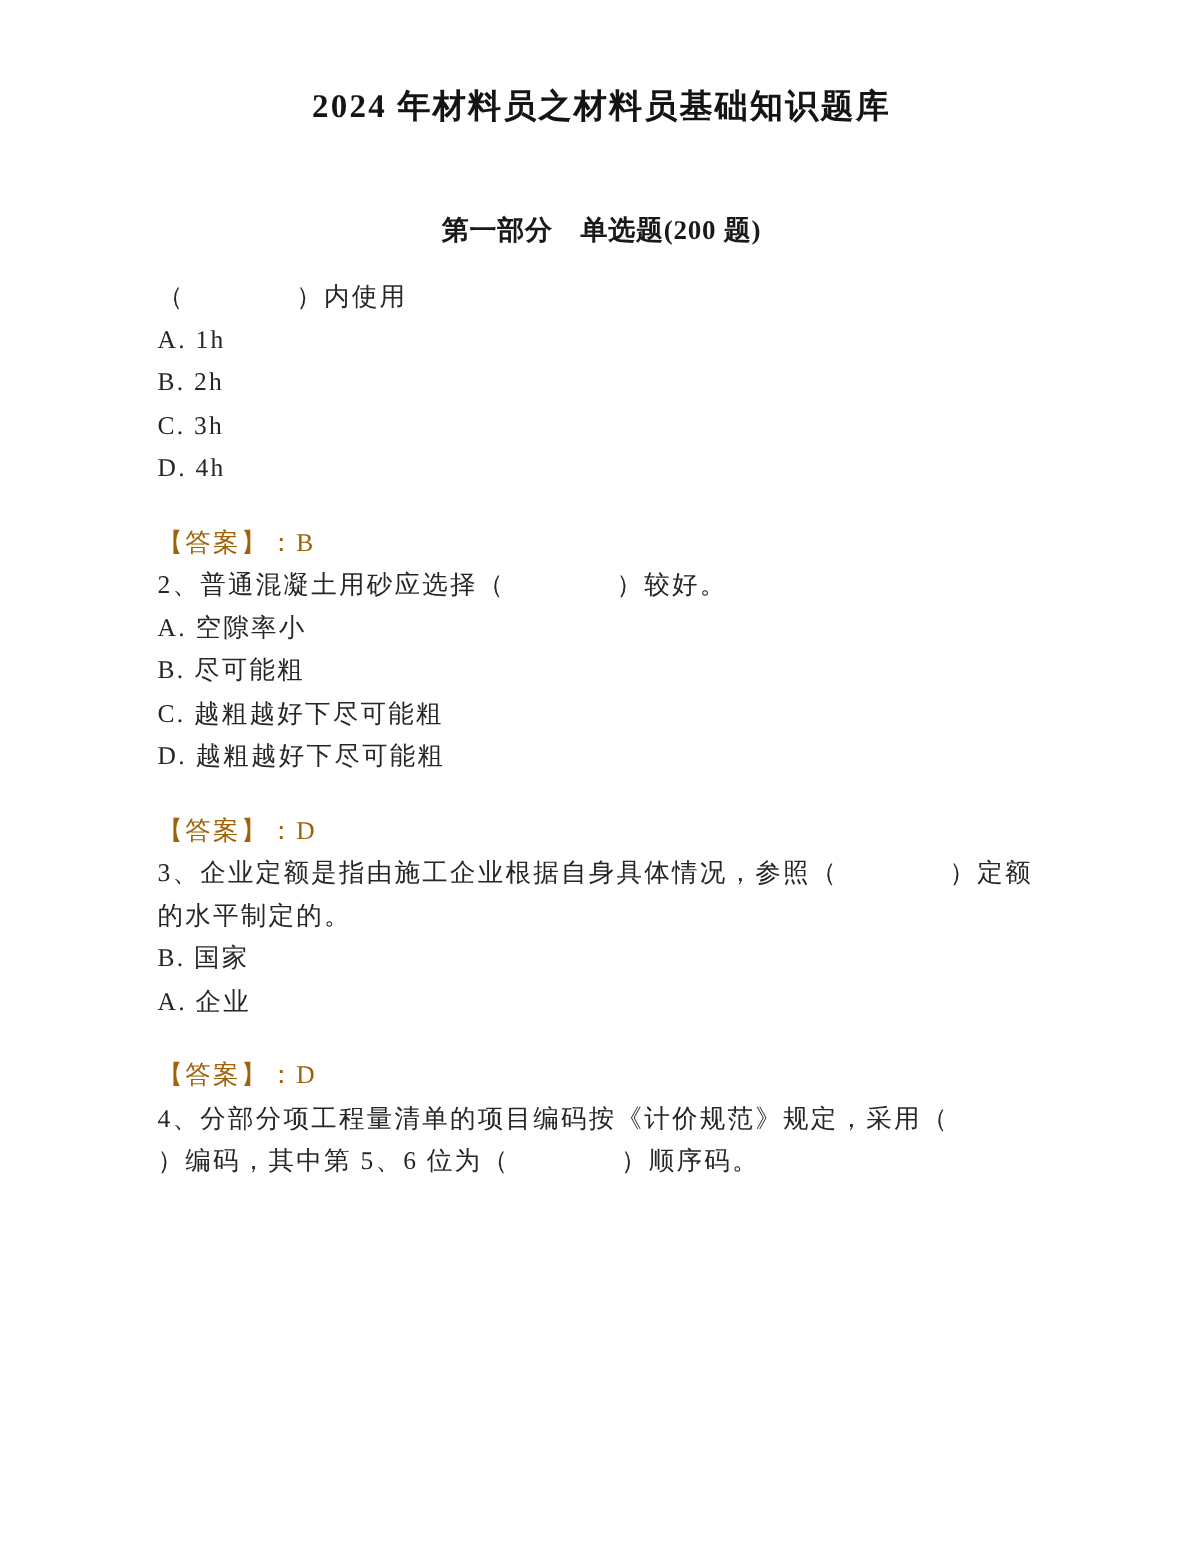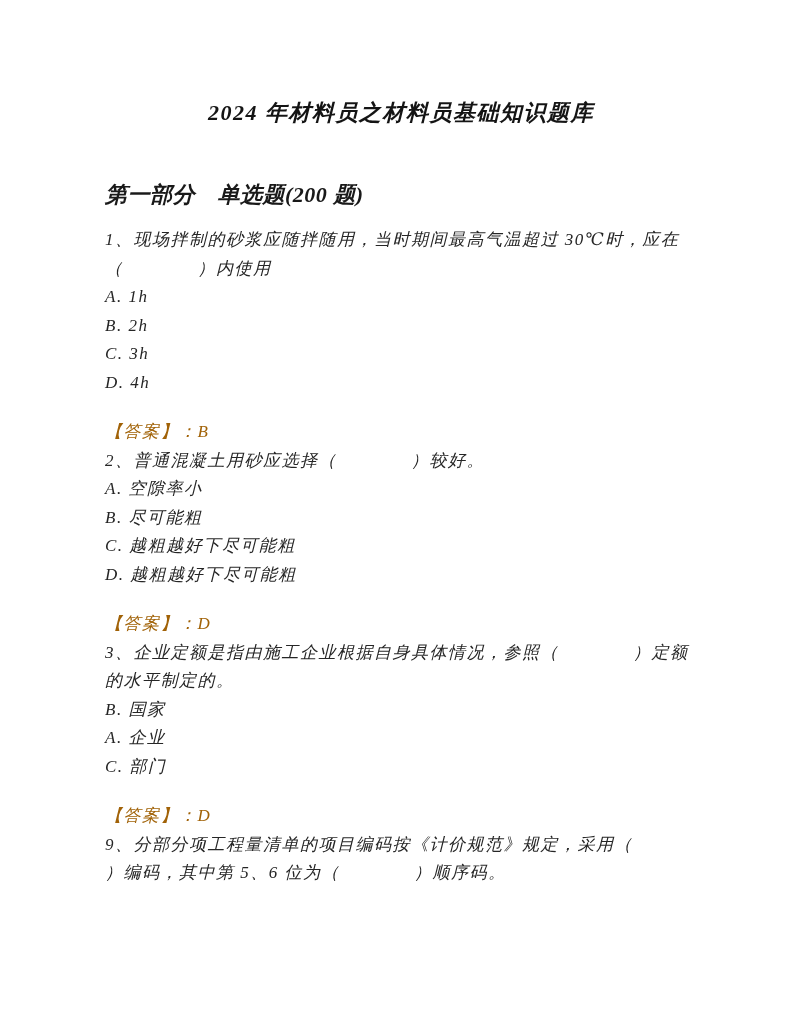--- a/index.html
+++ b/index.html
@@ -11,37 +11,36 @@
     width: 800px;
     height: 1035px;
     overflow: hidden;
     font-family: "Liberation Serif", "DejaVu Serif", serif;
     color: #262626;
   }
   .page {
     box-sizing: border-box;
     width: 800px;
     height: 1035px;
-    padding: 96px 103px 0 105px;
+    padding: 54px 103px 0 105px;
     background: #ffffff;
-    font-style: italic;
   }
   .doc-title {
     margin: 0;
     text-align: center;
     font-size: 22px;
     font-weight: 700;
     letter-spacing: 1.5px;
     line-height: 34px;
     color: #141414;
   }
   .section-heading {
     margin: 52px 0 0 0;
-    text-align: left;
-    font-size: 22px;
+    text-align: center;
+    font-size: 18px;
     font-weight: 700;
     letter-spacing: 0.5px;
     line-height: 26px;
     color: #191919;
   }
   .content {
     margin-top: 18px;
     font-size: 17px;
     line-height: 28.5px;
     letter-spacing: 1.5px;
@@ -62,21 +61,20 @@
 <div class="page">
 
   <h1 class="doc-title">2024 年材料员之材料员基础知识题库</h1>
 
   <h2 class="section-heading">第一部分　单选题(200 题)</h2>
 
   <div class="content">
 
     <section class="question">
       <div class="qtext">
-        <div class="tline">1、现场拌制的砂浆应随拌随用，当时期间最高气温超过 30℃时，应在</div>
         <div class="tline">（　　　　）内使用</div>
       </div>
       <div class="option">A. 1h</div>
       <div class="option">B. 2h</div>
       <div class="option">C. 3h</div>
       <div class="option">D. 4h</div>
       <div class="answer">【答案】：B</div>
     </section>
 
     <section class="question">
@@ -90,25 +88,24 @@
       <div class="answer">【答案】：D</div>
     </section>
 
     <section class="question">
       <div class="qtext">
         <div class="tline">3、企业定额是指由施工企业根据自身具体情况，参照（　　　　）定额</div>
         <div class="tline">的水平制定的。</div>
       </div>
       <div class="option">B. 国家</div>
       <div class="option">A. 企业</div>
-      <div class="option">C. 部门</div>
       <div class="answer">【答案】：D</div>
     </section>
 
     <section class="question">
       <div class="qtext">
-        <div class="tline">9、分部分项工程量清单的项目编码按《计价规范》规定，采用（</div>
+        <div class="tline">4、分部分项工程量清单的项目编码按《计价规范》规定，采用（</div>
         <div class="tline">）编码，其中第 5、6 位为（　　　　）顺序码。</div>
       </div>
     </section>
 
   </div>
 </div>
 
 </body></html>

